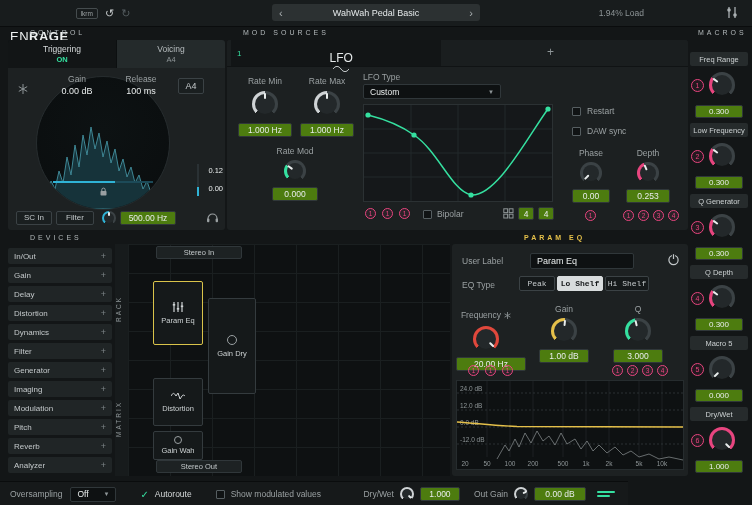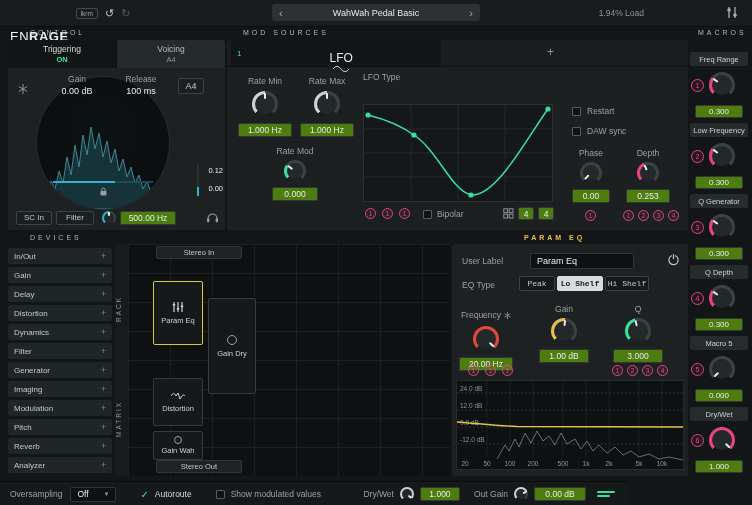--- a/index.html
+++ b/index.html
@@ -212,20 +212,24 @@
 
       <div class="abs" style="left:40px;top:80px;width:56px;text-align:center;">
         <div class="lbl">Rate Mod</div>
         <div class="knob k22" style="--kc: #35e0a0; margin: 4px auto 0px; --f: 0.3;">
             <i class="ptr"></i>
           </div>
         <div class="val" style="width:46px;margin:5px auto 0;">0.000</div>
       </div>
 
       <div class="abs lbl" style="left:136px;top:6px;">LFO Type</div>
+      <div class="dd abs" style="left:136px;top:18px;width:138px;height:15px;">
+        <span>Custom</span>
+        <span class="car">▼</span>
+      </div>
 
       <div class="abs" style="left:136px;top:38px;width:190px;height:98px;background:#15181a;border:1px solid #2b3133;box-sizing:border-box;">
         <svg width="188" height="96" viewBox="0 0 188 96">
           <g stroke="#23282a" stroke-width="1">
             <line x1="47" y1="0" x2="47" y2="96"></line>
               <line x1="94" y1="0" x2="94" y2="96"></line>
               <line x1="141" y1="0" x2="141" y2="96"></line>
             <line x1="0" y1="24" x2="188" y2="24"></line>
               <line x1="0" y1="48" x2="188" y2="48"></line>
               <line x1="0" y1="72" x2="188" y2="72"></line>
@@ -467,21 +471,21 @@
         <span>Frequency</span>
         <svg width="7" height="7" viewBox="0 0 10 10">
           <line x1="5" y1="0" x2="5" y2="10" stroke="#8e9597" stroke-width="1.2"></line>
           <line x1="0.8" y1="2.6" x2="9.2" y2="7.4" stroke="#8e9597" stroke-width="1.2"></line>
           <line x1="0.8" y1="7.4" x2="9.2" y2="2.6" stroke="#8e9597" stroke-width="1.2"></line>
         </svg>
       </div>
       <div class="knob k26" style="--kc: #e0483c; margin: 4px auto 0px; --f: 1;">
           <i class="ptr"></i>
         </div>
-      <div class="val" style="width:54px;margin:5px auto 0;">20.00 Hz</div>
+      <div class="val" style="width:70px;margin:5px auto 0;">20.00 Hz</div>
     </div>
     <div class="abs" style="left:84px;top:60px;width:56px;text-align:center;">
       <div class="lbl">Gain</div>
       <div class="knob k26" style="--kc: #e5c04a; margin: 4px auto 0px; --f: 0.52;">
           <i class="ptr"></i>
         </div>
       <div class="val" style="width:50px;margin:5px auto 0;">1.00 dB</div>
     </div>
     <div class="abs" style="left:158px;top:60px;width:56px;text-align:center;">
       <div class="lbl">Q</div>

